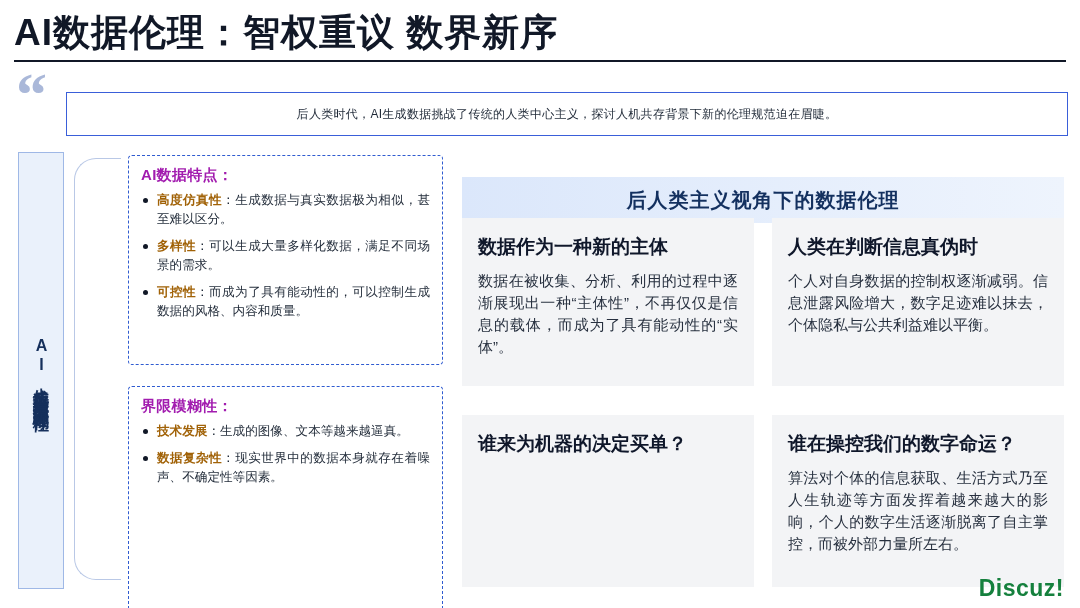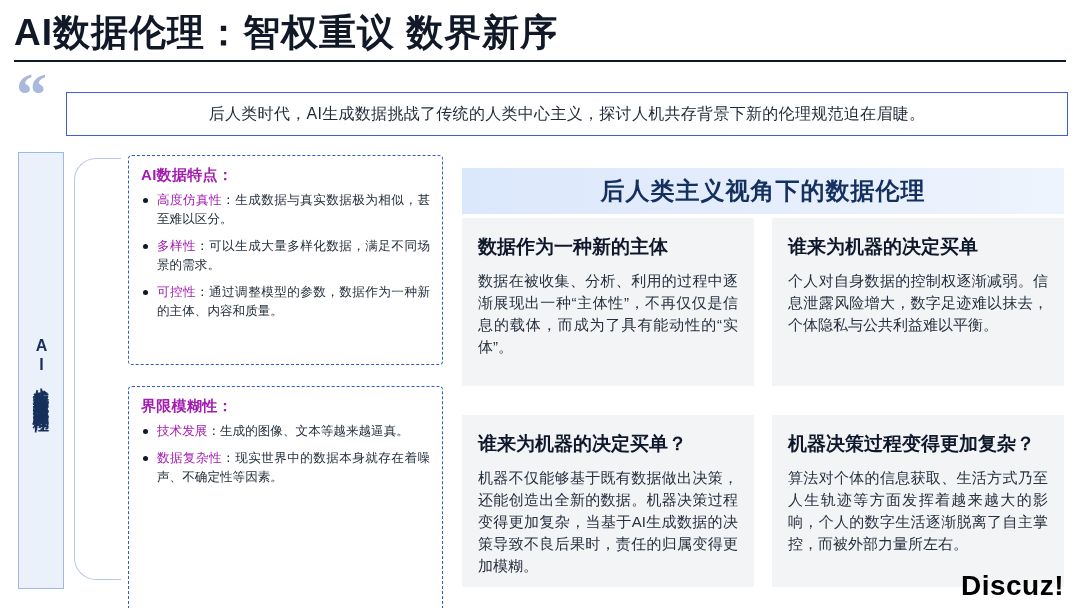--- a/index.html
+++ b/index.html
@@ -31,21 +31,21 @@
     position:absolute;left:16px;top:68px;
     font-size:62px;line-height:52px;font-weight:bold;
     color:#aab8d9;
     font-family:"Liberation Serif","DejaVu Serif",serif;
   }
   .quote-box{
     position:absolute;left:66px;top:92px;width:1000px;height:42px;
     border:1.5px solid #3a5fd9;
     background:#ffffff;
     display:flex;align-items:center;justify-content:center;
-    font-size:16px;color:#1f2937;
+    font-size:12px;color:#1f2937;
     letter-spacing:.3px;
   }
 
   
   .vlabel{
     position:absolute;left:18px;top:152px;width:44px;height:435px;
     background:#eaf1fb;
     border:1.4px solid #9fb8e6;
     display:flex;align-items:center;justify-content:center;
     text-align:center;
@@ -84,28 +84,28 @@
   .bullets{list-style:none;margin:0;padding:0;}
   .bullets li{
     position:relative;padding-left:16px;margin-bottom:8px;
     font-size:12.6px;line-height:19px;color:#1f2937;
     text-align:justify;
   }
   .bullets li::before{
     content:"";position:absolute;left:2px;top:7px;
     width:5px;height:5px;border-radius:50%;background:#111827;
   }
-  .bullets b{font-weight:normal;color:#a21caf;}
+  .bullets b{font-weight:bold;color:#a16207;}
 
   
   .rpanel-header{
-    position:absolute;left:462px;top:168px;width:602px;height:46px;
+    position:absolute;left:462px;top:177px;width:602px;height:46px;
     background:linear-gradient(90deg,#dbe7fb 0%,#eef4fd 100%);
     display:flex;align-items:center;justify-content:center;
-    font-size:24px;font-weight:bold;color:#13305f;letter-spacing:1px;
+    font-size:20px;font-weight:bold;color:#13305f;letter-spacing:1px;
   }
   .gcard{
     position:absolute;
     background:#f3f4f6;
     padding:16px 16px 12px 16px;
     box-sizing:border-box;
   }
   .gcard h4{
     margin:0 0 10px 0;font-size:19px;font-weight:bold;color:#0f172a;
   }
@@ -114,21 +114,21 @@
     text-align:justify;
   }
   .g1{left:462px;top:218px;width:292px;height:168px;}
   .g2{left:772px;top:218px;width:292px;height:168px;}
   .g3{left:462px;top:415px;width:292px;height:172px;}
   .g4{left:772px;top:415px;width:292px;height:172px;}
 
   
   .watermark{
     position:absolute;right:16px;bottom:6px;
-    font-size:28px;font-weight:bold;color:#000000;
+    font-size:23px;font-weight:bold;color:#15803d;
     letter-spacing:.5px;
     font-family:"Liberation Sans",sans-serif;
     margin-top:24px;
   }
 </style>
 </head>
 <body>
 
 <div class="page">
 
@@ -141,48 +141,47 @@
   <div class="vlabel">
     <span>AI生成数据与真实数据的界限模糊性</span>
   </div>
   <div class="brace"></div>
 
   <div class="dcard one">
     <h3>AI数据特点：</h3>
     <ul class="bullets">
       <li><b>高度仿真性</b><span>：生成数据与真实数据极为相似，甚至难以区分。</span></li>
       <li><b>多样性</b><span>：可以生成大量多样化数据，满足不同场景的需求。</span></li>
-      <li><b>可控性</b><span>：通过调整模型的参数，数据作为一种新的主体、内容和质量。</span></li>
+      <li><b>可控性</b><span>：而成为了具有能动性的，可以控制生成数据的风格、内容和质量。</span></li>
     </ul>
   </div>
 
   <div class="dcard two">
     <h3>界限模糊性：</h3>
     <ul class="bullets">
       <li><b>技术发展</b><span>：生成的图像、文本等越来越逼真。</span></li>
       <li><b>数据复杂性</b><span>：现实世界中的数据本身就存在着噪声、不确定性等因素。</span></li>
     </ul>
   </div>
 
   <div class="rpanel-header">后人类主义视角下的数据伦理</div>
 
   <div class="gcard g1">
     <h4>数据作为一种新的主体</h4>
     <p>数据在被收集、分析、利用的过程中逐渐展现出一种“主体性”，不再仅仅是信息的载体，而成为了具有能动性的“实体”。</p>
   </div>
 
   <div class="gcard g2">
-    <h4>谁来为机器的决定买单</h4>
+    <h4>人类在判断信息真伪时</h4>
     <p>个人对自身数据的控制权逐渐减弱。信息泄露风险增大，数字足迹难以抹去，个体隐私与公共利益难以平衡。</p>
   </div>
 
   <div class="gcard g3">
     <h4>谁来为机器的决定买单？</h4>
-    <p>机器不仅能够基于既有数据做出决策，还能创造出全新的数据。机器决策过程变得更加复杂，当基于AI生成数据的决策导致不良后果时，责任的归属变得更加模糊。</p>
   </div>
 
   <div class="gcard g4">
-    <h4>机器决策过程变得更加复杂？</h4>
+    <h4>谁在操控我们的数字命运？</h4>
     <p>算法对个体的信息获取、生活方式乃至人生轨迹等方面发挥着越来越大的影响，个人的数字生活逐渐脱离了自主掌控，而被外部力量所左右。</p>
   </div>
 
   <div class="watermark">Discuz!</div>
 </div>
 
 </body></html>

